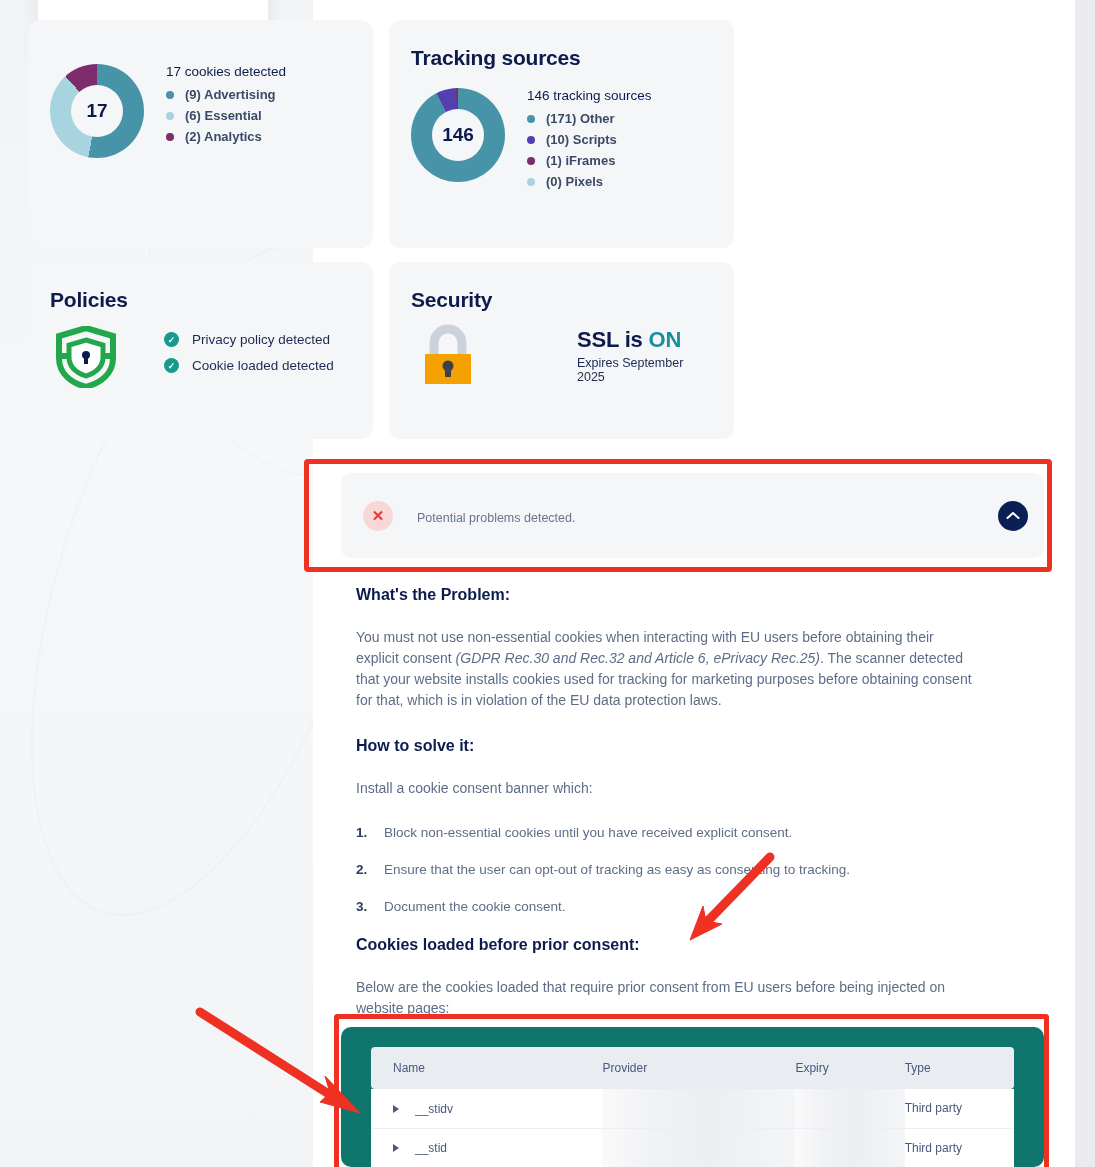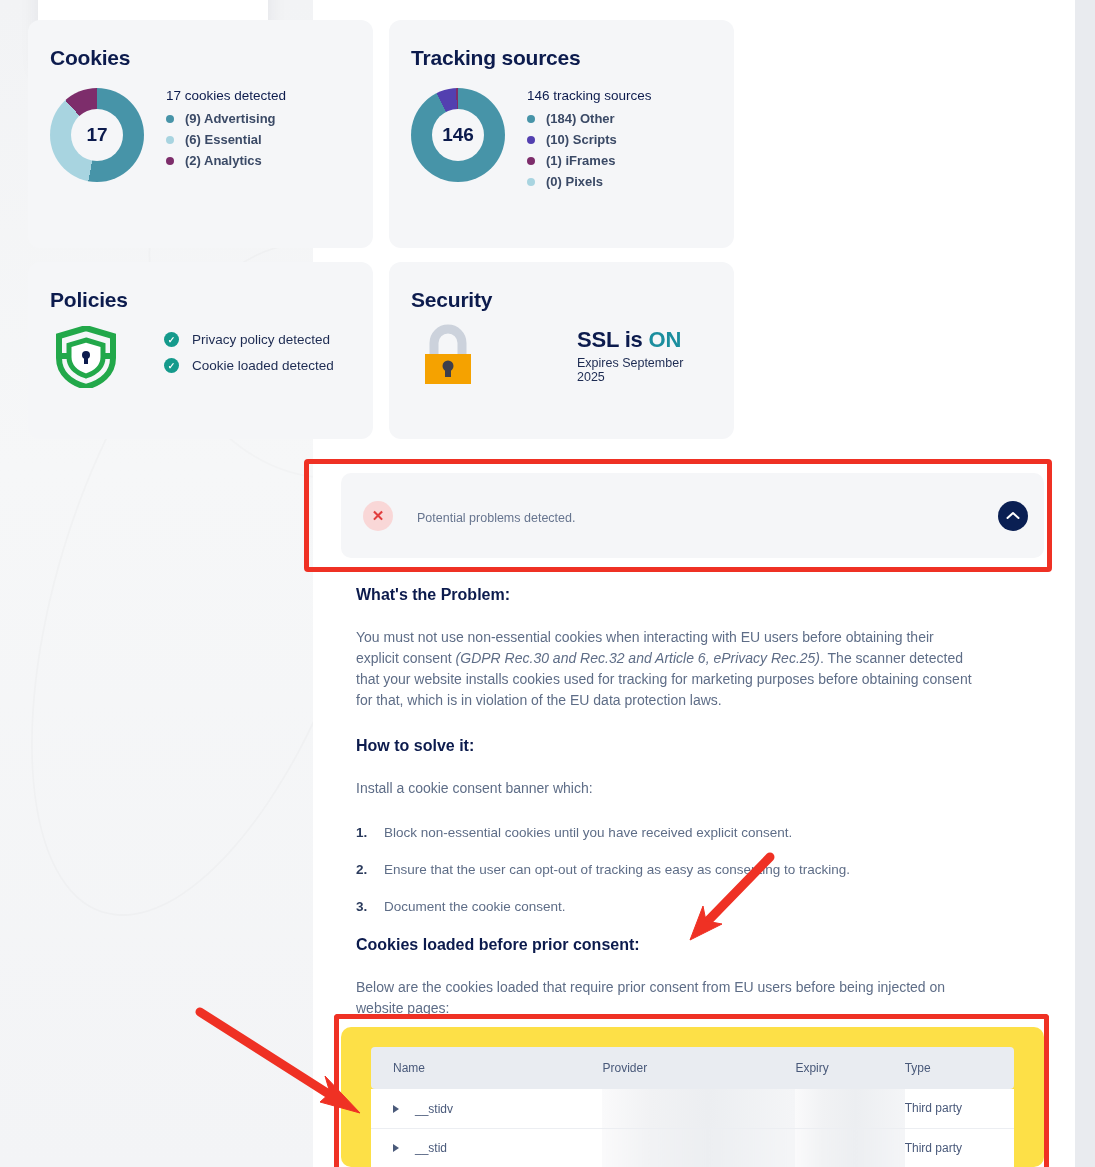--- a/index.html
+++ b/index.html
@@ -122,21 +122,21 @@
   .h-sec { font-size:16px; font-weight:bold; color:#0c1b4d; margin-bottom:23px; }
   .p-sec { font-size:14px; line-height:21px; color:#5e6d87; margin-bottom:26px; }
   .p-sec em { font-style:italic; }
   .ol { margin-bottom:20px; }
   .li { display:flex; font-size:13.5px; color:#5e6d87; margin-bottom:22px; }
   .li .n { font-weight:bold; color:#2a3a5c; width:28px; flex:none; }
 
   
   .tbl-wrap {
     position:absolute; left:341px; top:1027px; width:703px;
-    background:#fde047; border-radius:10px; padding:20px 30px 0 30px; height:140px;
+    background:#0f766e; border-radius:10px; padding:20px 30px 0 30px; height:140px;
   }
   table { width:100%; border-collapse:collapse; table-layout:fixed; }
   thead th {
     background:#e9ecf1; text-align:left; font-size:12px; color:#49597a; font-weight:normal;
     padding:14px 0 14px 0; height:35px;
   }
   thead th:first-child { padding-left:22px; border-radius:4px 0 0 4px;}
   thead th:last-child  { border-radius:0 4px 4px 0;}
   tbody td {
     background:#ffffff; border-bottom:1px solid #eceef2;
@@ -174,21 +174,20 @@
     <div class="laws">Laws</div>
   </div>
 
   <div class="main-col"></div>
 
   <div class="cards">
 
     <div class="row">
 
       <div class="card h1">
-        <div class="card-title">Cookies</div>
         <div class="card-body">
           <div class="donut-wrap">
             <div class="donut" id="cookies-donut" style="background: conic-gradient(rgb(71, 148, 168) 0deg, rgb(71, 148, 168) 190.588deg, rgb(168, 212, 224) 190.588deg, rgb(168, 212, 224) 317.647deg, rgb(125, 45, 107) 317.647deg, rgb(125, 45, 107) 360deg);"></div>
             <div class="donut-hole">17</div>
           </div>
           <div>
             <div class="legend-head">17 cookies detected</div>
             <div class="legend-item">
               <span class="dot" id="cl0" style="background: rgb(71, 148, 168);"></span>
               <span>(9) Advertising</span>
@@ -209,21 +208,21 @@
         <div class="card-title">Tracking sources</div>
         <div class="card-body">
           <div class="donut-wrap">
             <div class="donut" id="tracking-donut" style="background: conic-gradient(rgb(71, 148, 168) 0deg, rgb(71, 148, 168) 332.877deg, rgb(83, 64, 176) 332.877deg, rgb(83, 64, 176) 357.534deg, rgb(125, 45, 107) 357.534deg, rgb(125, 45, 107) 360deg);"></div>
             <div class="donut-hole">146</div>
           </div>
           <div>
             <div class="legend-head">146 tracking sources</div>
             <div class="legend-item">
               <span class="dot" id="tl0" style="background: rgb(71, 148, 168);"></span>
-              <span>(184) Other</span>
+              <span>(171) Other</span>
             </div>
             <div class="legend-item">
               <span class="dot" id="tl1" style="background: rgb(83, 64, 176);"></span>
               <span>(10) Scripts</span>
             </div>
             <div class="legend-item">
               <span class="dot" id="tl2" style="background: rgb(125, 45, 107);"></span>
               <span>(1) iFrames</span>
             </div>
             <div class="legend-item">

